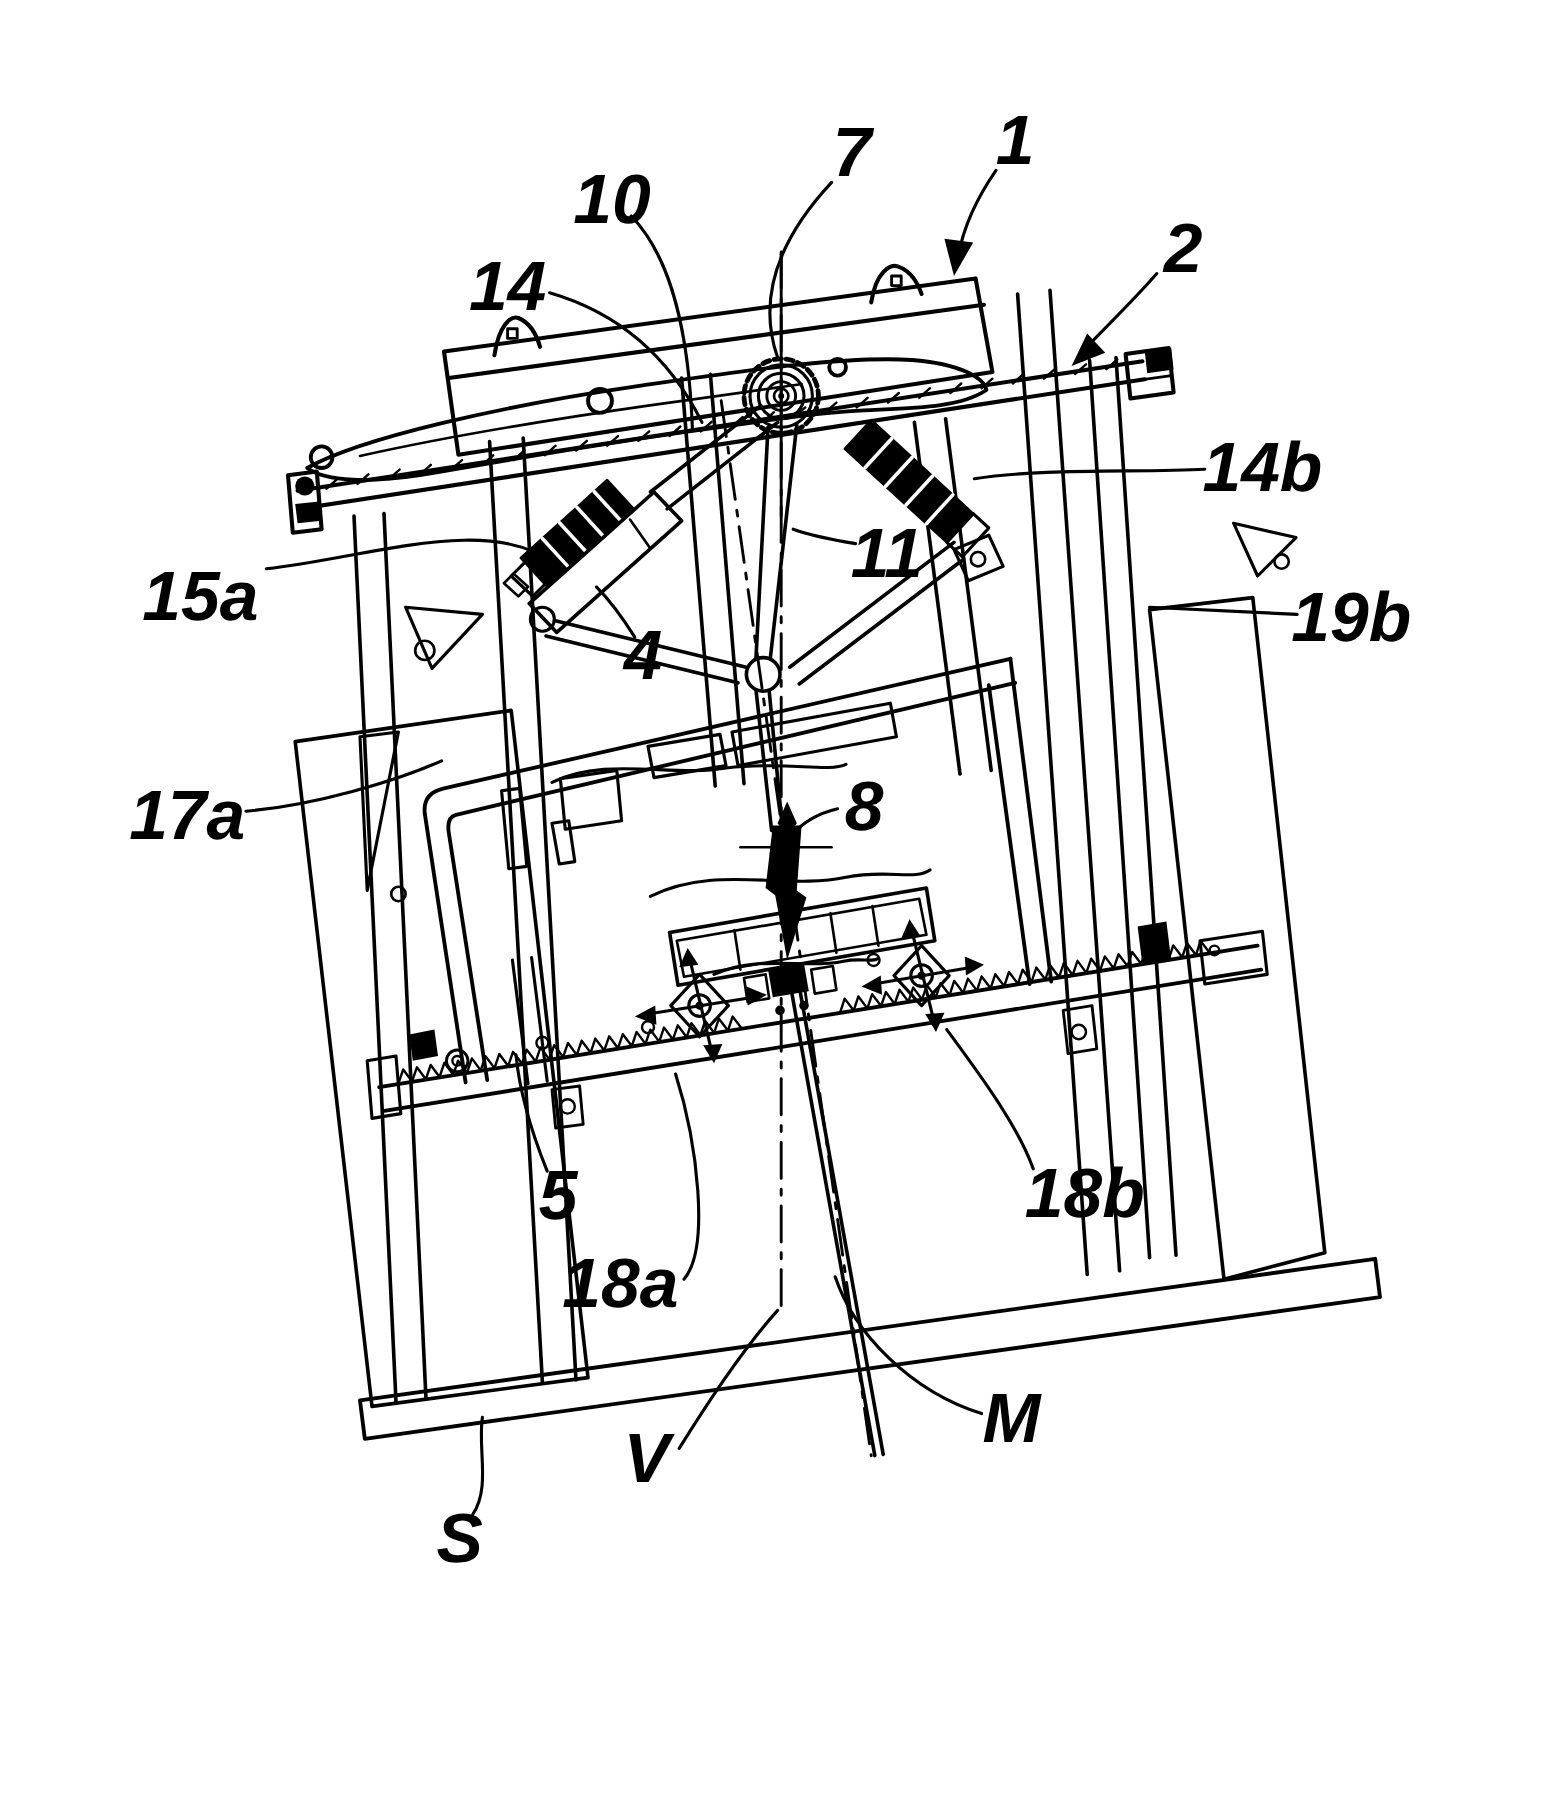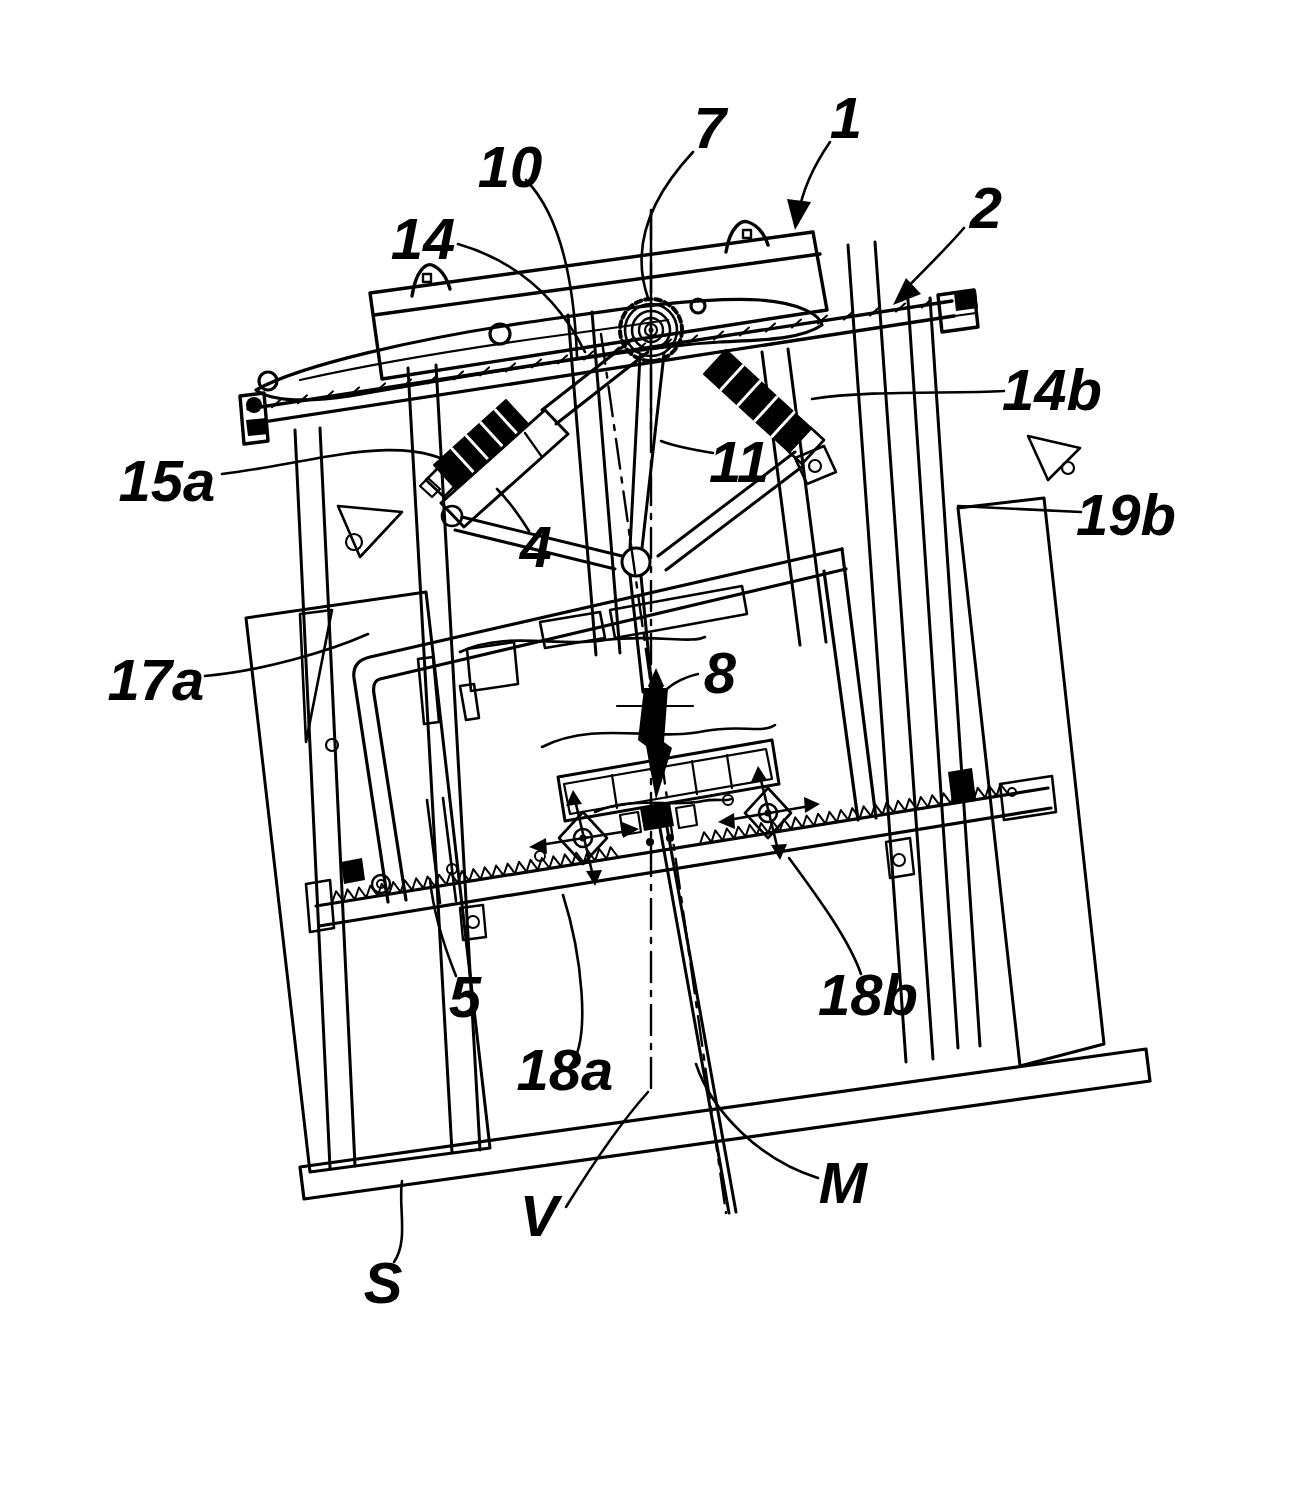--- a/index.html
+++ b/index.html
@@ -255,26 +255,26 @@
     <path d="M566,1207 C589,1170 621,1122 648,1092"></path>
     <path d="M394,1262 C409,1240 398,1207 402,1181"></path>
   </g>
 </svg>
 
   <div class="ref-label" style="left:846px; top:118px;">1</div>
   <div class="ref-label" style="left:986px; top:208px;">2</div>
   <div class="ref-label" style="left:710px; top:128px;">7</div>
   <div class="ref-label" style="left:510px; top:167px;">10</div>
   <div class="ref-label" style="left:423px; top:239px;">14</div>
-  <div class="ref-label" style="left:167px; top:481px;text-align:right;">15a</div>
+  <div class="ref-label" style="left:167px; top:498px;text-align:right;">15a</div>
   <div class="ref-label" style="left:1052px; top:390px;">14b</div>
   <div class="ref-label" style="left:739px; top:462px;">11</div>
   <div class="ref-label" style="left:536px; top:547px;">4</div>
   <div class="ref-label" style="left:156px; top:680px;">17a</div>
   <div class="ref-label" style="left:1126px; top:515px;">19b</div>
   <div class="ref-label" style="left:720px; top:673px;">8</div>
   <div class="ref-label" style="left:465px; top:997px;">5</div>
-  <div class="ref-label" style="left:517px; top:1070px;margin-left:48px;">18a</div>
-  <div class="ref-label" style="left:868px; top:995px;text-align:center;">18b</div>
+  <div class="ref-label" style="left:517px; top:1070px;">18a</div>
+  <div class="ref-label" style="left:904px; top:995px;text-align:center;">18b</div>
   <div class="ref-label" style="left:843px; top:1183px;">M</div>
   <div class="ref-label" style="left:539px; top:1216px;">V</div>
   <div class="ref-label" style="left:383px; top:1283px;">S</div>
 </div>
 
 </body></html>

